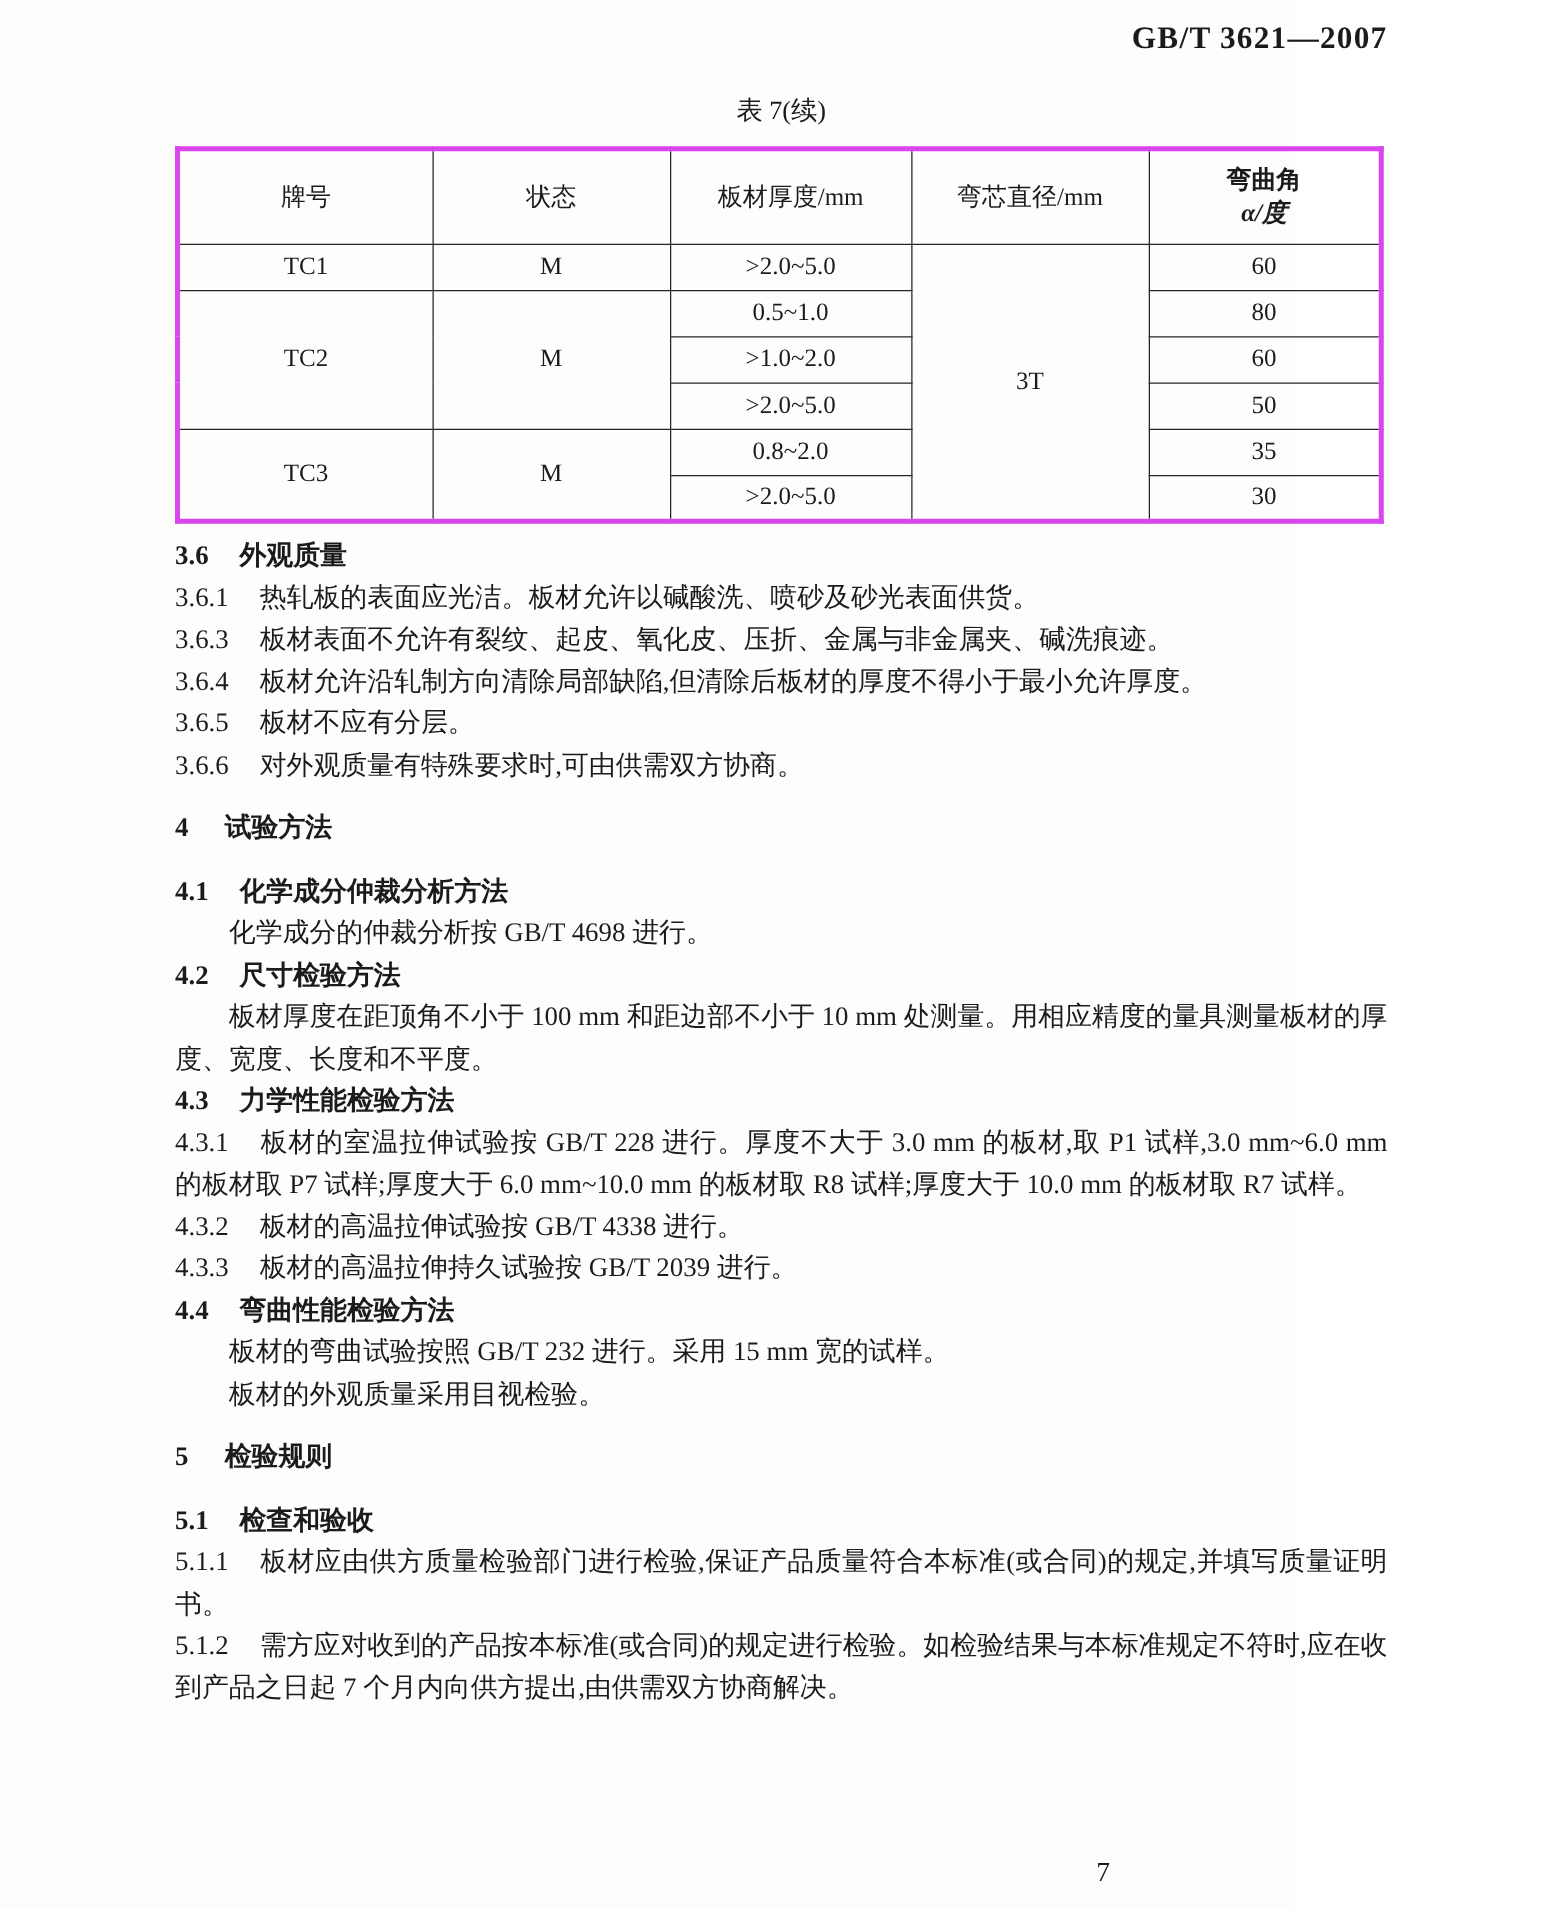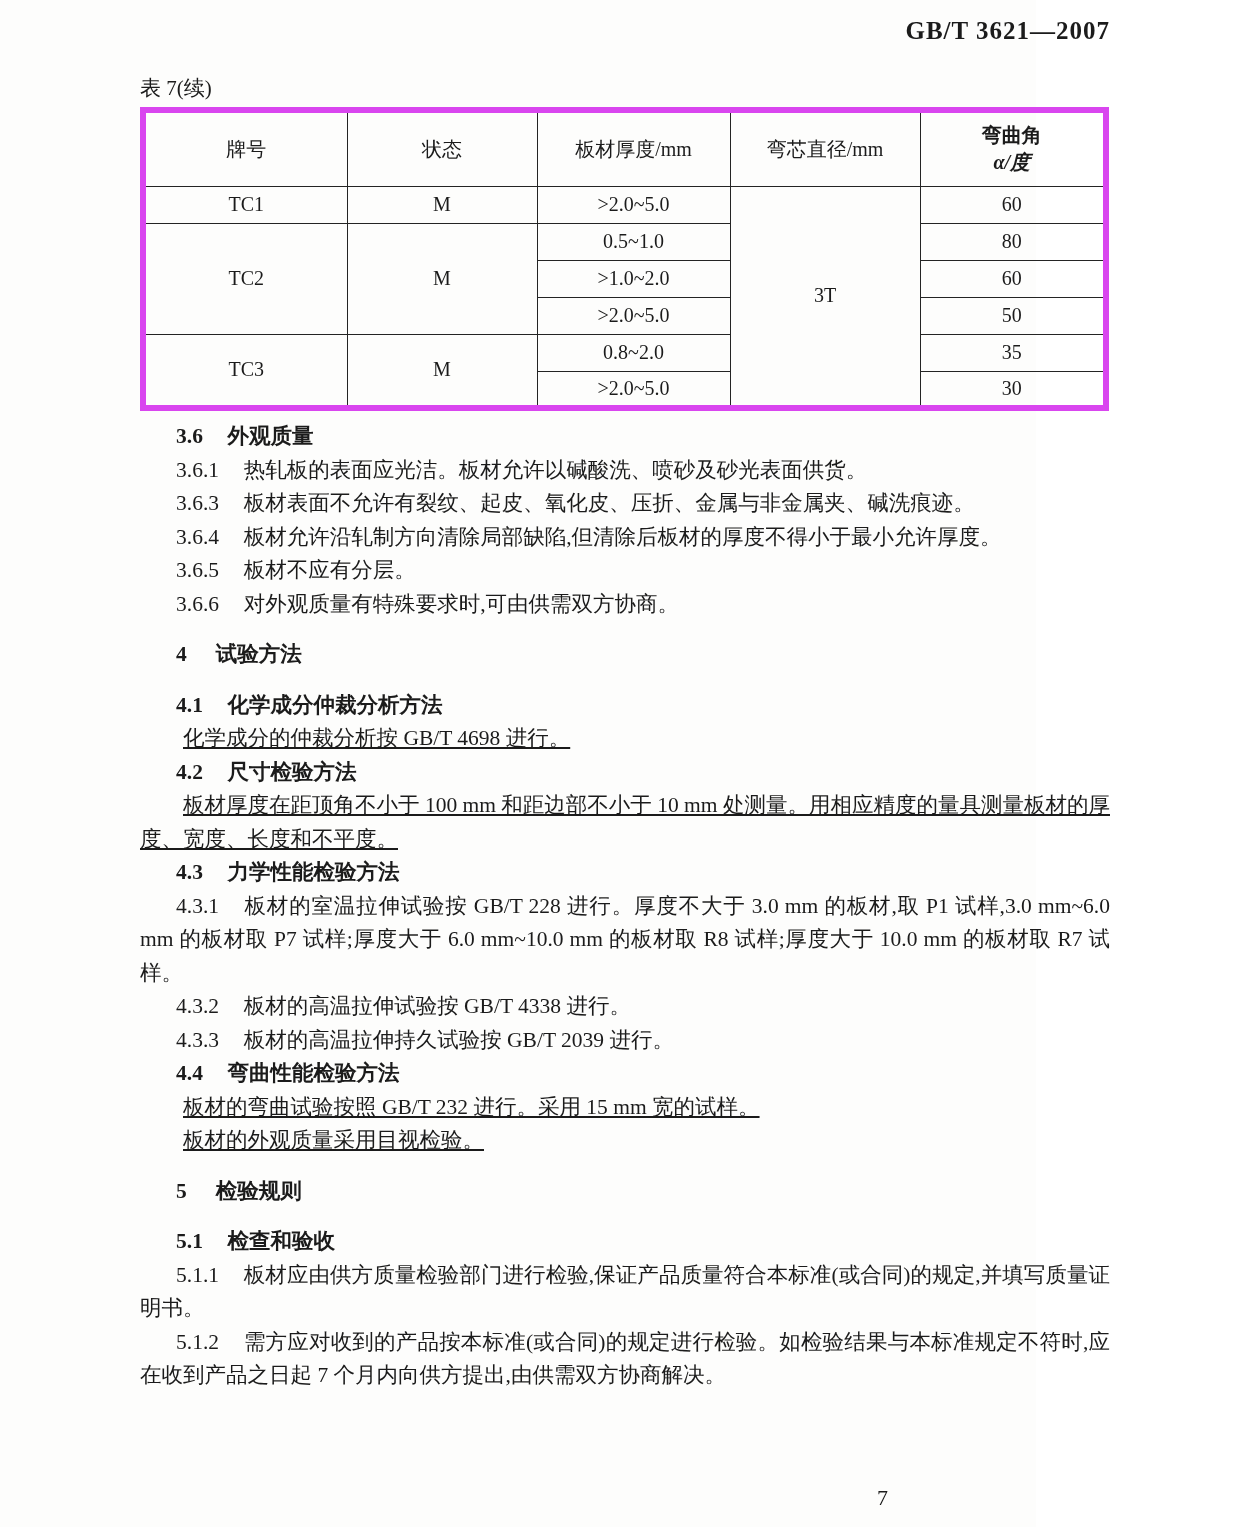--- a/index.html
+++ b/index.html
@@ -30,29 +30,30 @@
   .doc-header {
     margin-top: 16px;
     text-align: right;
     font-weight: bold;
     font-size: 25px;
     letter-spacing: 1px;
     line-height: 30px;
   }
   .table-title {
     margin-top: 30px;
+    text-align: center;
     font-size: 21px;
     line-height: 24px;
   }
   table.spec-table {
-    margin-top: 7px;
+    margin-top: 17px;
     width: 963px;
     border-collapse: collapse;
     table-layout: fixed;
-    border: 6px solid #d946ef;
+    border: 4px solid #d946ef;
   }
   table.spec-table th,
   table.spec-table td {
     border: 1px solid #242424;
     text-align: center;
     vertical-align: middle;
     font-weight: normal;
     font-size: 20px;
     padding: 0;
   }
@@ -60,26 +61,26 @@
   table.spec-table tbody tr { height: 37px; }
   .angle-head-line { line-height: 27px; font-weight: bold; }
   .alpha-line { font-style: italic; }
   
   .clauses p {
     margin: 0;
     font-size: 21.5px;
     line-height: 33.5px;
     text-align: justify;
   }
-  .clauses .num { margin-right: 1.15em; margin-left: 36px; }
+  .clauses .num { margin-right: 1.15em; }
   .clauses .chapter .num { margin-right: 1.35em; }
   .bold { font-weight: bold; }
   .first-after-table { margin-top: 9px !important; }
   .chapter { margin-top: 17px !important; margin-bottom: 17px !important; }
-  .indent { text-indent: 2em; text-decoration: underline; }
+  .indent { text-indent: 2em; }
   .page-number {
     position: absolute;
     right: 148px;
     bottom: 18px;
     font-size: 22px;
     line-height: 22px;
   }
 </style>
 </head>
 <body>

